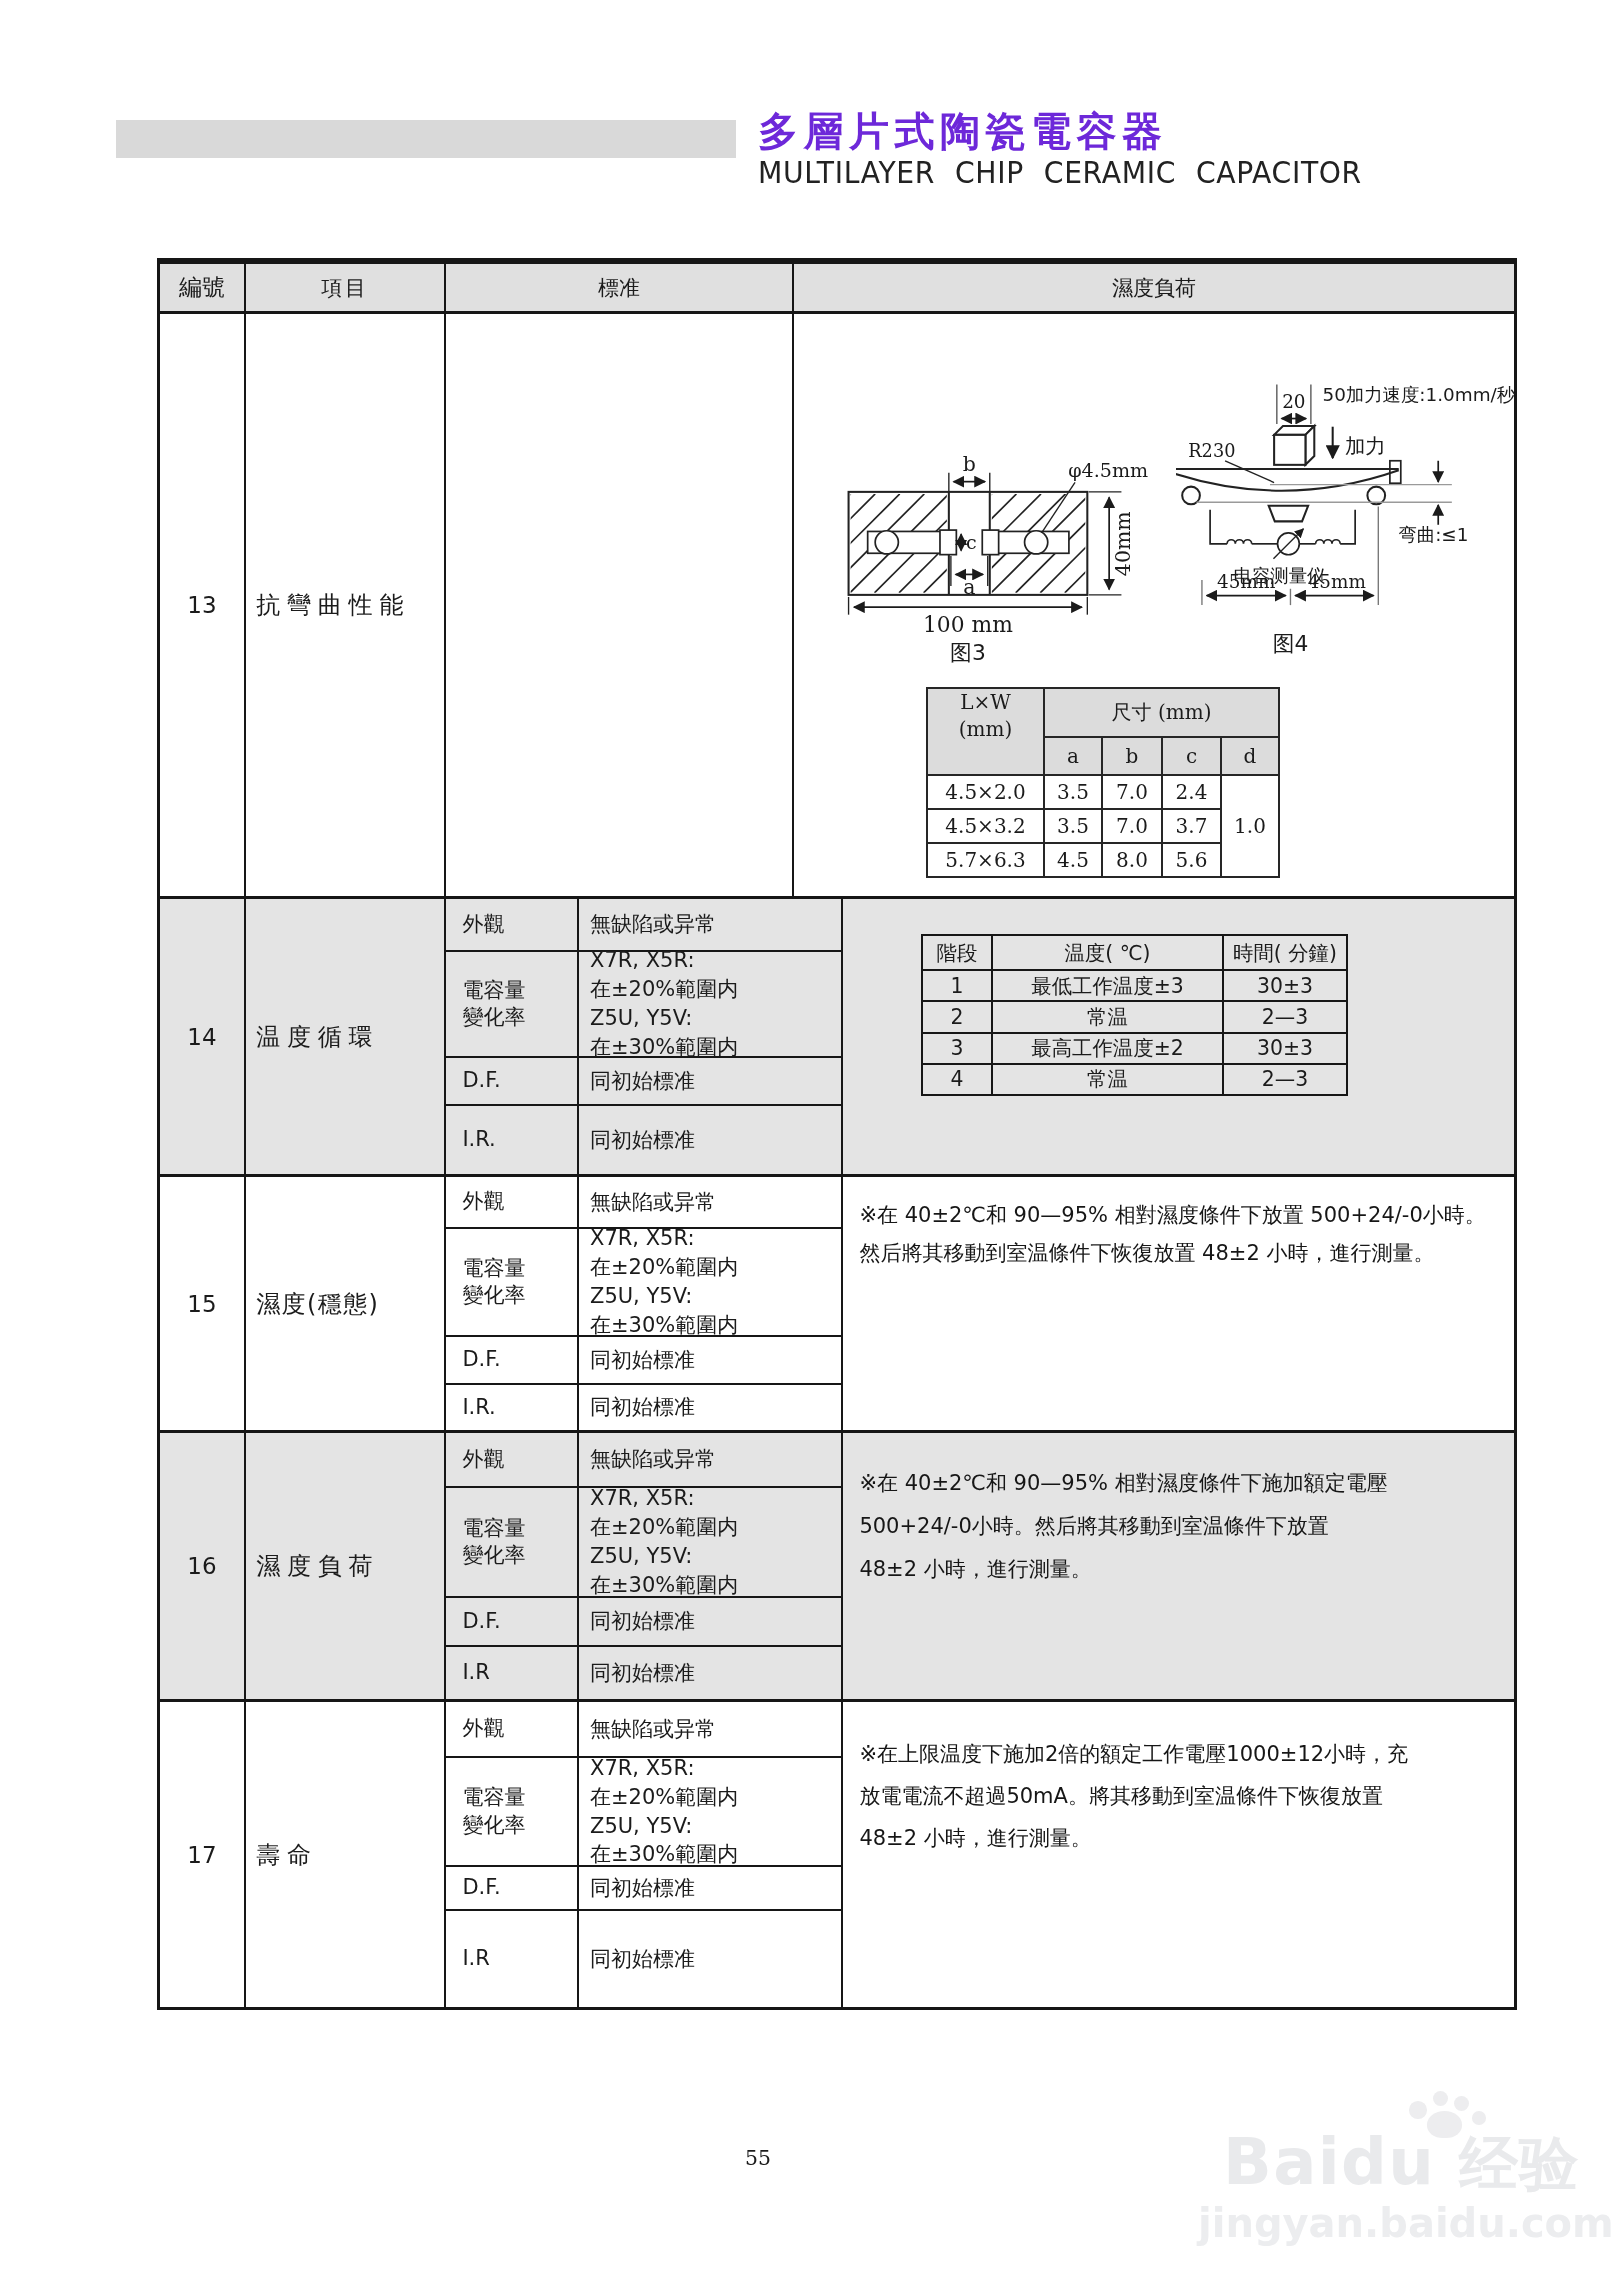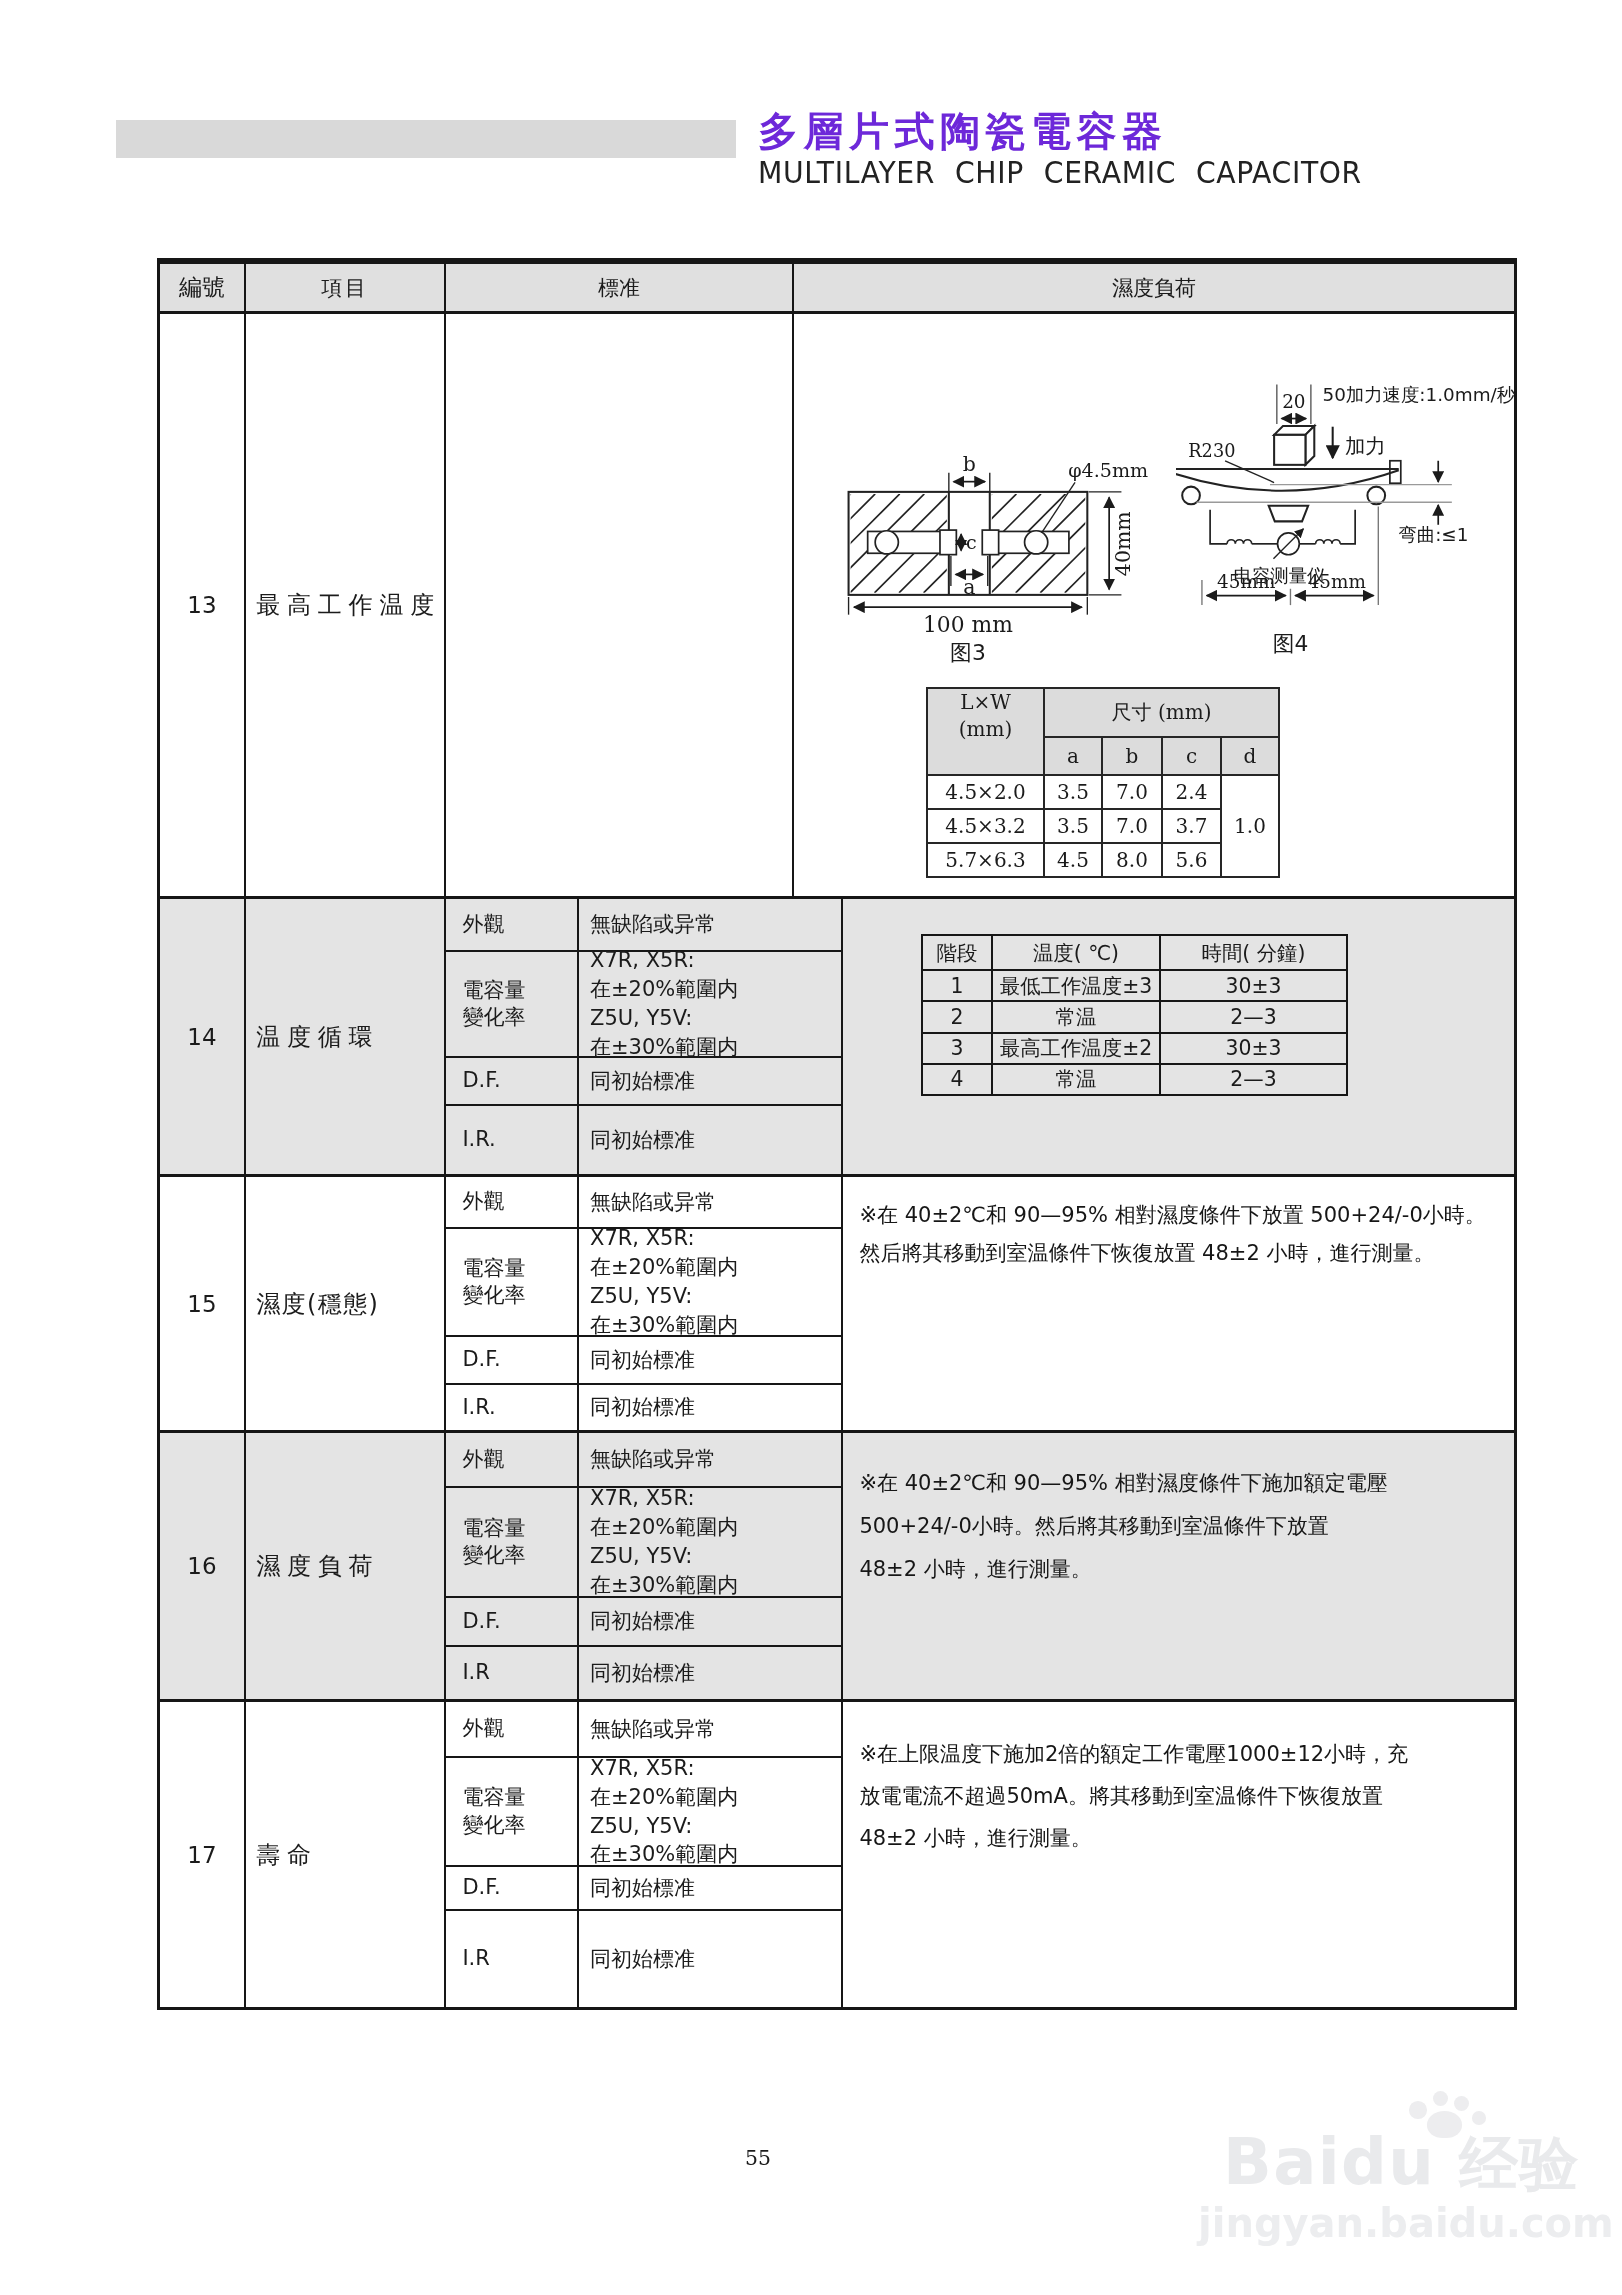--- a/index.html
+++ b/index.html
@@ -51,21 +51,21 @@
   .m17{padding:31px 24.5px 0 16.4px;line-height:2.0;}
 
   
   .stagetable{position:absolute;left:78px;top:35px;width:427px;height:162px;box-sizing:border-box;
               border:2.7px solid #161616;display:flex;flex-direction:column;font-size:20.4px;}
   .strow{display:flex;flex:1;box-sizing:border-box;}
   .strow + .strow{border-top:2px solid #161616;}
   .strow.h{height:33px;flex:0 0 auto;}
   .stc{display:flex;align-items:center;justify-content:center;box-sizing:border-box;}
   .stc1{width:70px;border-right:2px solid #161616;}
-  .stc2{width:168px;border-right:2px solid #161616;}
+  .stc2{width:231px;border-right:2px solid #161616;}
   .stc3{flex:1;}
 
   
   .dimtable{position:absolute;left:132px;top:373px;width:354px;height:191px;box-sizing:border-box;
             border:2.7px solid #262626;display:flex;flex-direction:column;background:#ffffff;
             font-family:"DejaVu Serif","Liberation Serif",serif;font-size:20px;}
   .dimhead{height:87px;flex:0 0 auto;display:flex;background:#dcdcdc;border-bottom:2px solid #262626;box-sizing:border-box;}
   .dimlw{width:117px;border-right:2px solid #262626;box-sizing:border-box;display:flex;flex-direction:column;
          align-items:center;justify-content:flex-start;line-height:1.35;}
   .dimright{flex:1;display:flex;flex-direction:column;}
@@ -107,21 +107,21 @@
 
     <div class="trow thead">
       <div class="c-num">編號</div>
       <div class="c-item" style="justify-content:center;padding-left:0;letter-spacing:2.7px;font-size:21px;">項目</div>
       <div class="c-stdh" style="display:flex;align-items:center;justify-content:center;">標准</div>
       <div class="c-method" style="display:flex;align-items:center;justify-content:center;">濕度負荷</div>
     </div>
 
     <div class="trow r13">
       <div class="c-num">13</div>
-      <div class="c-item">最高工作温度</div>
+      <div class="c-item">抗彎曲性能</div>
       <div class="c-stdh"></div>
       <div class="c-method">
 
         <svg class="figsvg" style="left:0;top:115px;font-size:31px" width="382" height="239" viewBox="1160 620 560 350">
           <defs>
             <clipPath id="clipL">
                 <rect x="1243" y="715" width="141" height="145"></rect>
               </clipPath>
             <clipPath id="clipR">
                 <rect x="1450" y="715" width="137" height="145"></rect>

